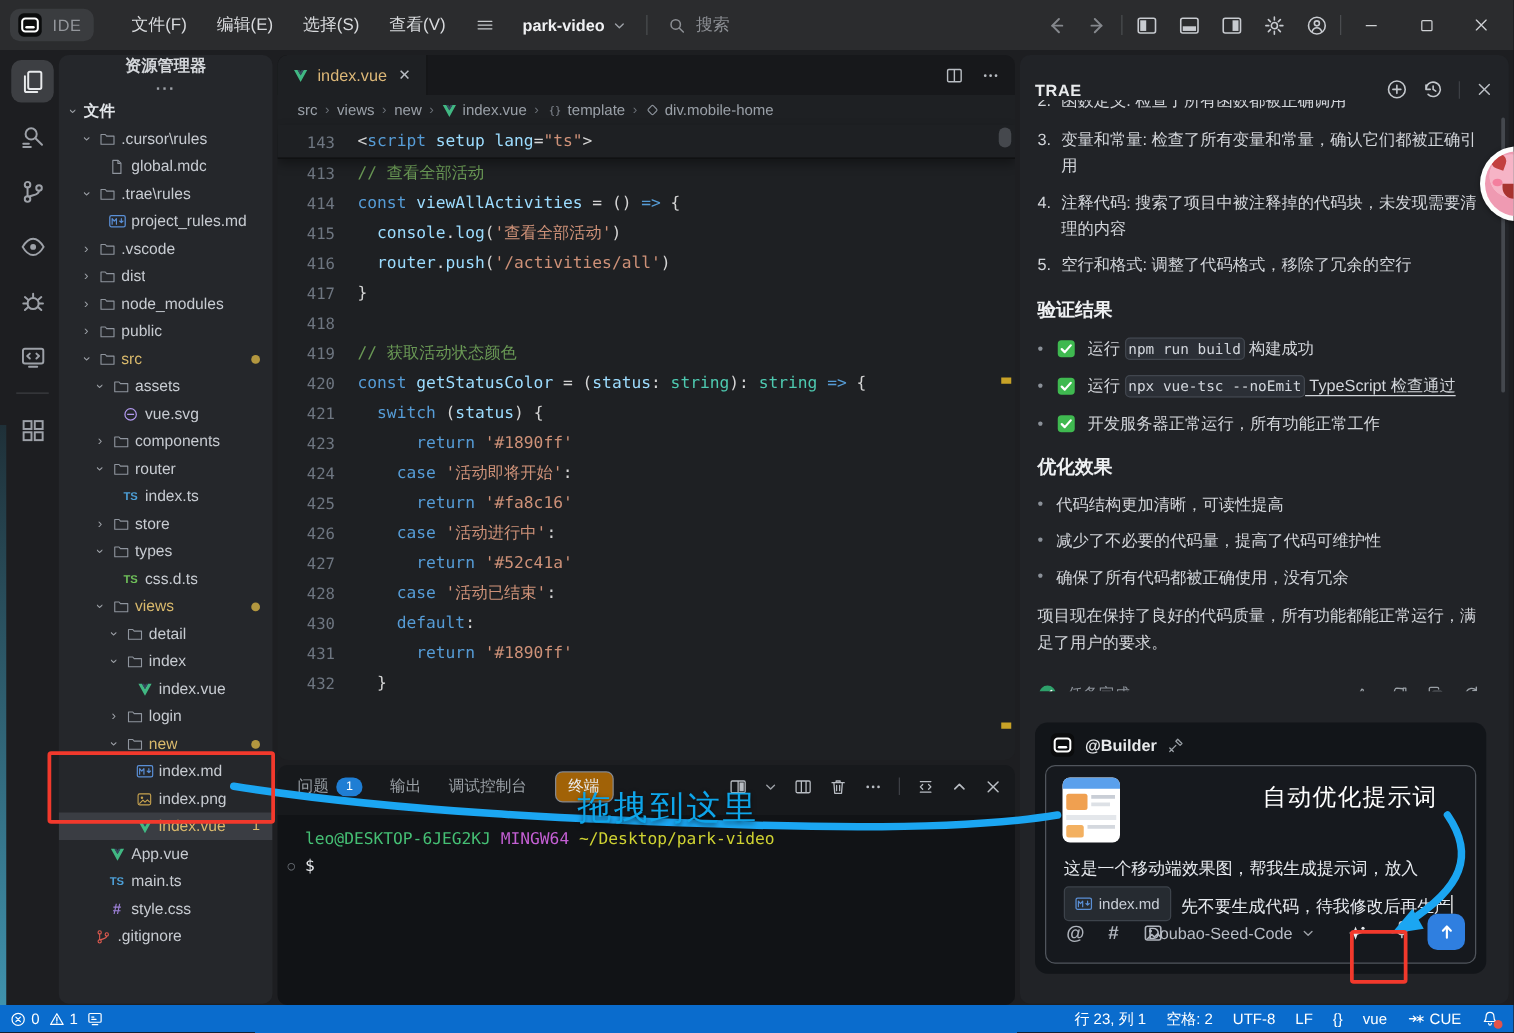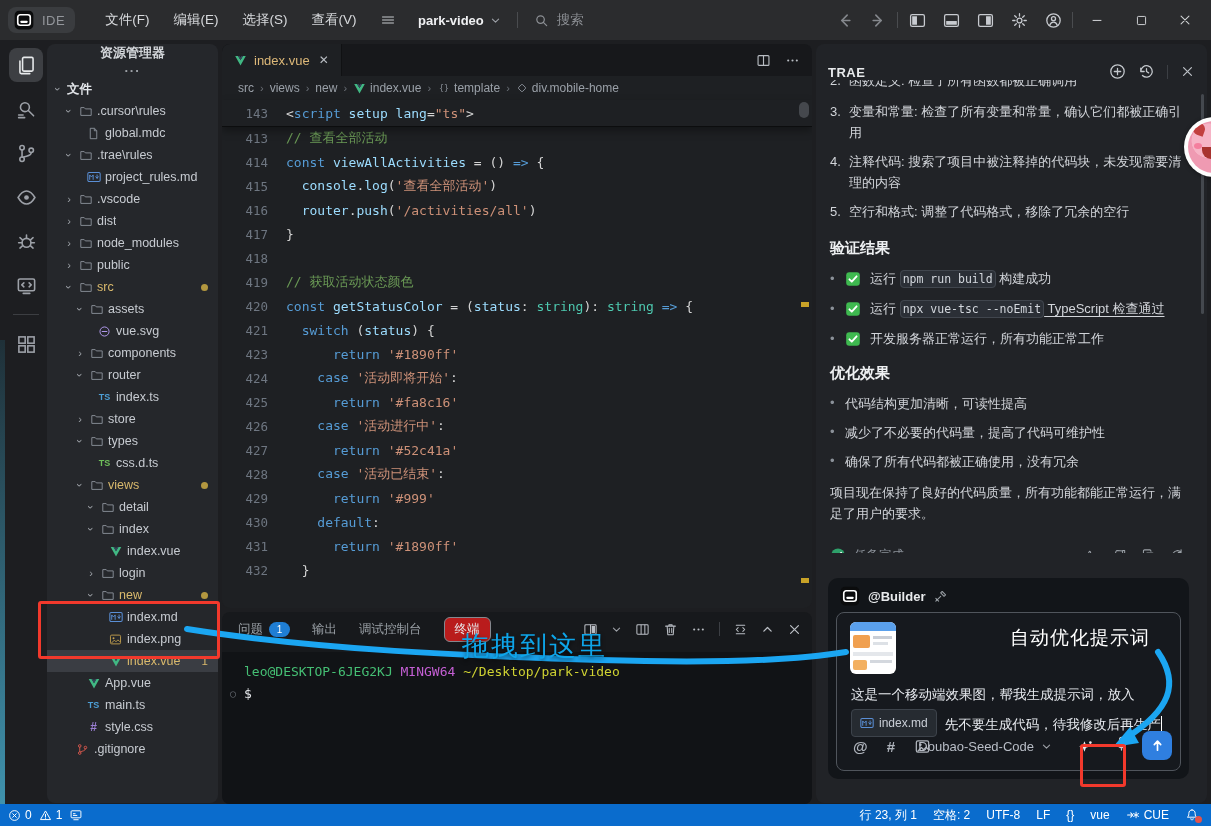--- a/index.html
+++ b/index.html
@@ -70,21 +70,21 @@
   .c-kw{color:#569cd6;} .c-str{color:#ce9178;} .c-cmt{color:#6a9955;} .c-id{color:#9cdcfe;}
   .c-typ{color:#4ec9b0;} .c-prm{color:#9cdcfe;} .c-pun{color:#d4d4d4;} .c-attr{color:#9cdcfe;}
   .ed-scrollbar{position:absolute;right:3px;top:58px;bottom:4px;width:10px;}
   .ed-thumb{position:absolute;left:0;width:10px;top:44px;height:16px;background:#45484d;border-radius:5px;}
   .ed-mark{position:absolute;right:0;width:8px;height:5px;background:#c8a227;}
 
   
   .panel{position:absolute;left:222px;top:572px;width:590px;height:192px;background:#17191c;border-radius:8px;overflow:hidden;}
   .panel-header{height:34px;display:flex;align-items:center;padding:0 10px 0 16px;gap:22px;}
   .ptab{color:#9aa0a6;font-size:12.5px;display:flex;align-items:center;gap:6px;}
-  .ptab.active{color:#e8eaed;border:1px solid #85888e;border-radius:6px;padding:3px 10px;background:#b91c1c;}
+  .ptab.active{color:#e8eaed;border:1px solid #85888e;border-radius:6px;padding:3px 10px;background:#a16207;}
   .pbadge{min-width:15px;height:15px;border-radius:8px;background:#1f7ed4;color:#fff;font-size:10px;display:flex;align-items:center;justify-content:center;padding:0 3px;}
   .panel-icons{margin-left:auto;display:flex;align-items:center;gap:13px;}
   .p-div{width:1px;height:14px;background:#3c3f44;}
   .term{position:absolute;left:0;right:0;top:40px;bottom:0;background:#111316;font-family:"DejaVu Sans Mono",monospace;font-size:13px;padding:8px 0 0 8px;}
   .tline{height:22px;display:flex;align-items:center;white-space:pre;}
   .t-user{color:#45bf74;} .t-env{color:#c45fd4;} .t-path{color:#cfd232;}
   .t-deco{color:#6a6f76;width:14px;font-size:10px;}
   .t-prompt{color:#e8eaed;}
 
   
@@ -715,24 +715,20 @@
               <span class="lnum">426</span>
               <span class="lcode"><span class="c-pun">    </span><span class="c-kw">case </span><span class="c-str">'活动进行中'</span><span class="c-pun">:</span></span>
             </div>
             <div class="code-row">
               <span class="lnum">427</span>
               <span class="lcode"><span class="c-pun">      </span><span class="c-kw">return </span><span class="c-str">'#52c41a'</span></span>
             </div>
             <div class="code-row">
               <span class="lnum">428</span>
               <span class="lcode"><span class="c-pun">    </span><span class="c-kw">case </span><span class="c-str">'活动已结束'</span><span class="c-pun">:</span></span>
-            </div>
-            <div class="code-row">
-              <span class="lnum">429</span>
-              <span class="lcode"><span class="c-pun">      </span><span class="c-kw">return </span><span class="c-str">'#999'</span></span>
             </div>
             <div class="code-row">
               <span class="lnum">430</span>
               <span class="lcode"><span class="c-pun">    </span><span class="c-kw">default</span><span class="c-pun">:</span></span>
             </div>
             <div class="code-row">
               <span class="lnum">431</span>
               <span class="lcode"><span class="c-pun">      </span><span class="c-kw">return </span><span class="c-str">'#1890ff'</span></span>
             </div>
             <div class="code-row">

